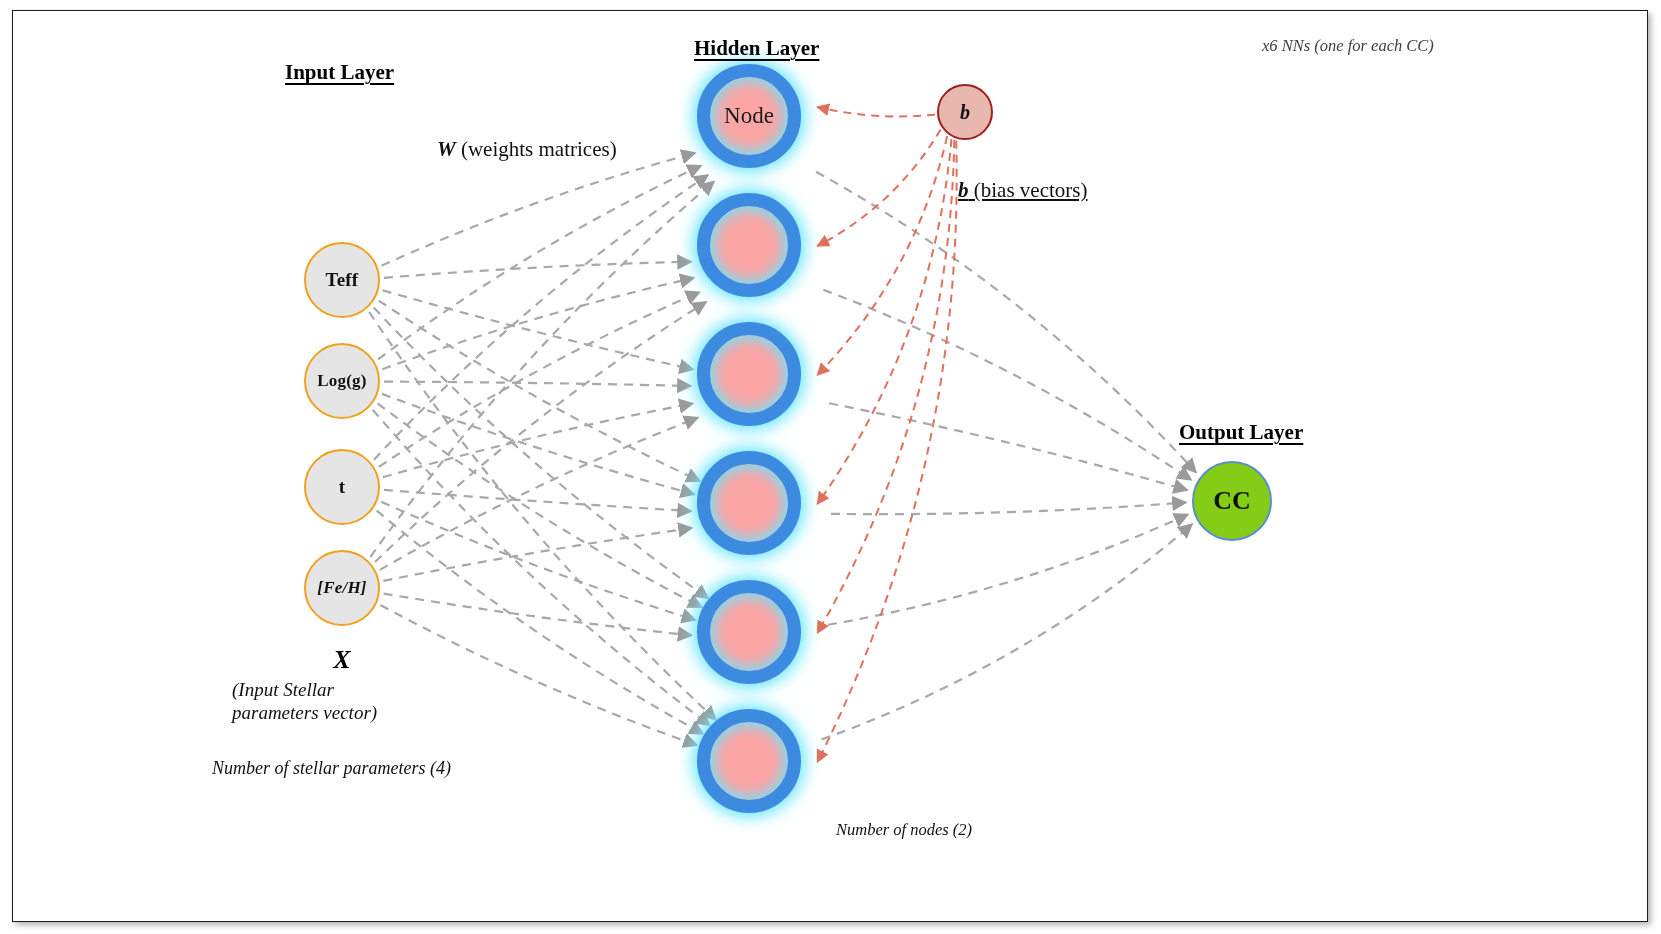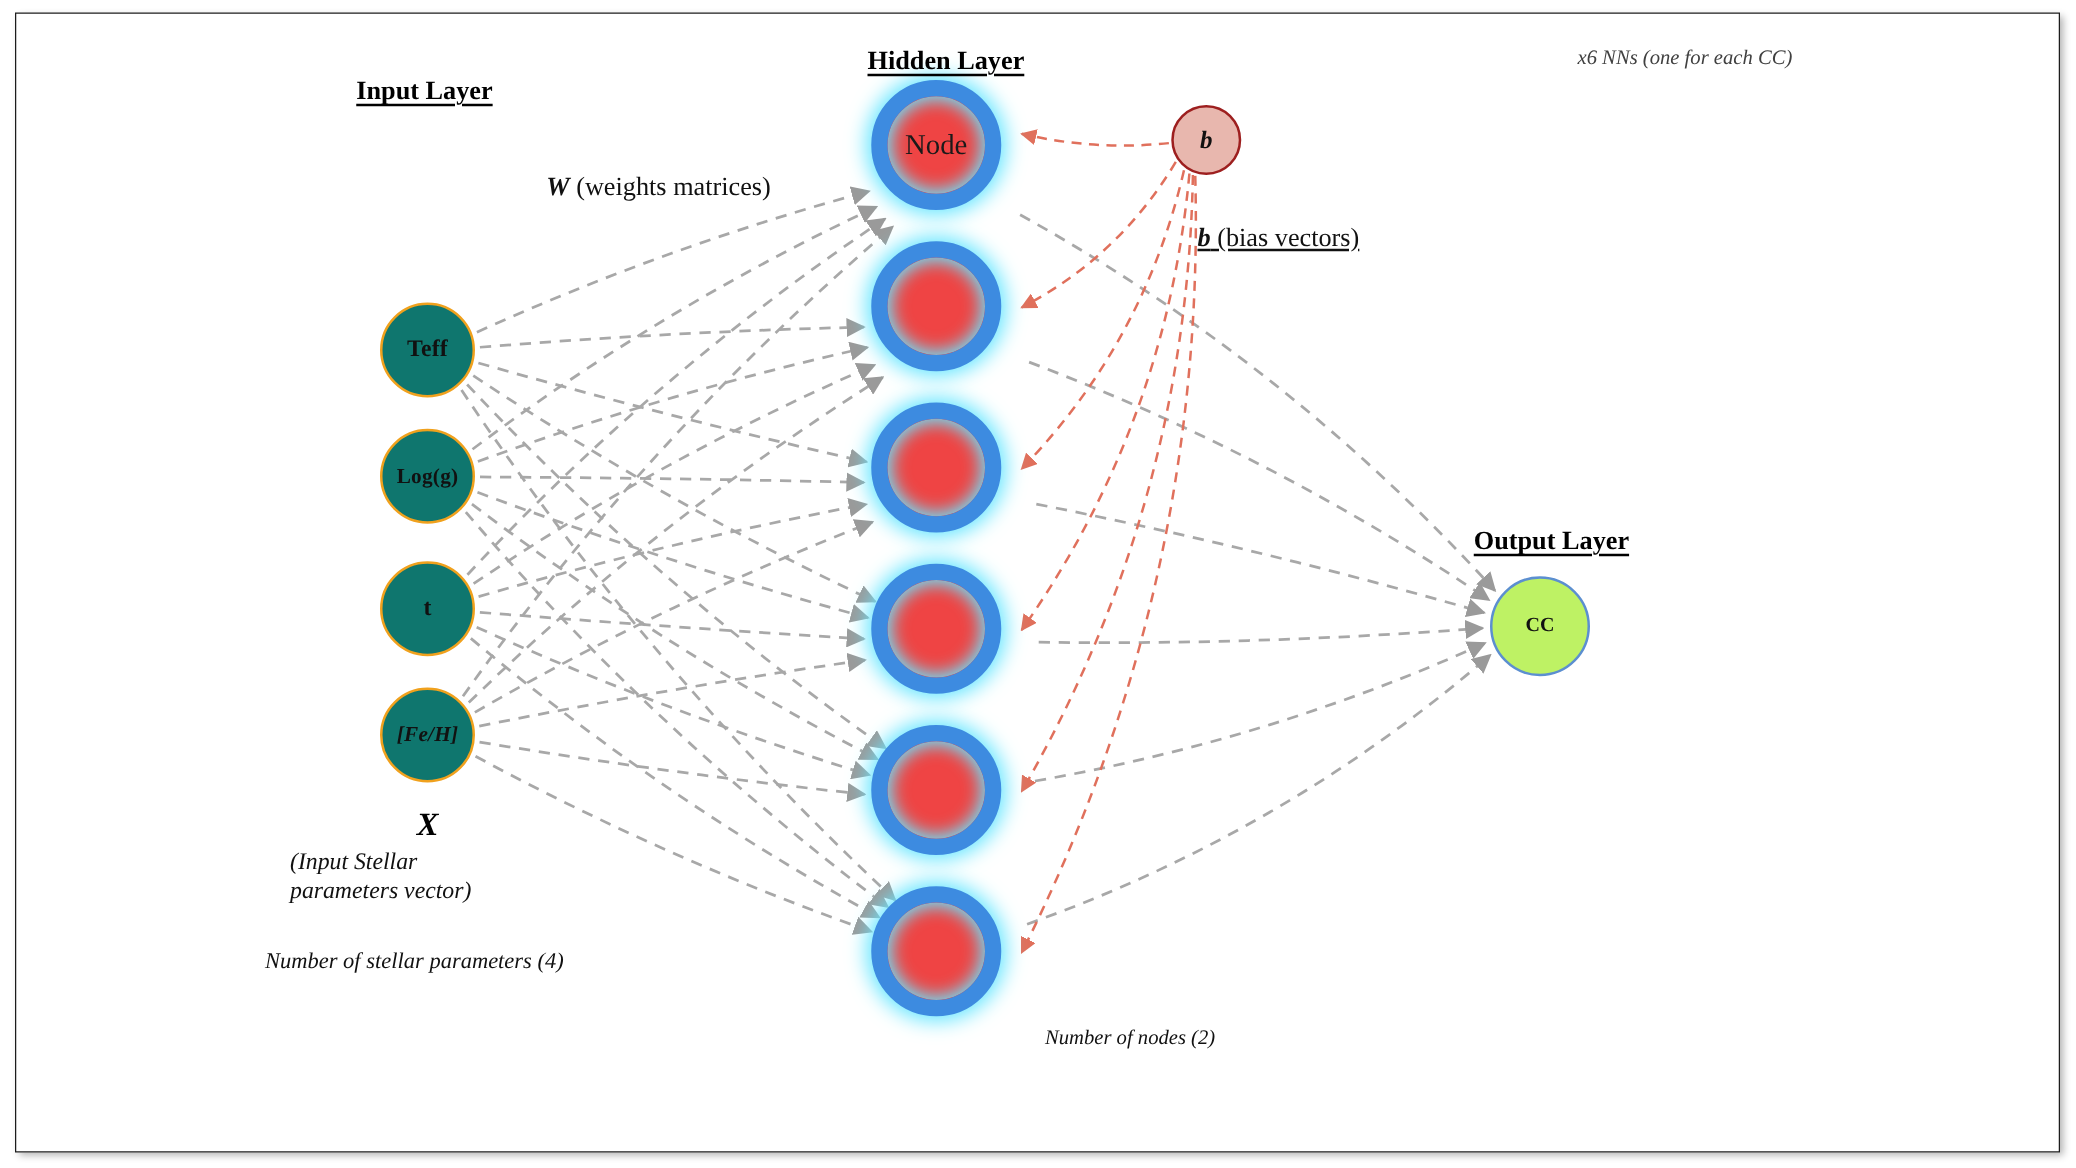--- a/index.html
+++ b/index.html
@@ -17,34 +17,34 @@
     box-shadow:3px 3px 6px rgba(0,0,0,0.30);
   }
   #stage { position:absolute; inset:0; }
   svg.edges { position:absolute; left:0; top:0; width:1661px; height:934px; pointer-events:none; }
 
   
   .node { position:absolute; border-radius:50%; display:flex; align-items:center; justify-content:center; }
 
   .in-node {
     width:76px; height:76px;
-    background:#0f766e;
+    background:#e5e5e5;
     border:2.5px solid #f0a11d;
     color:#111;
     font-weight:bold;
     font-size:19px;
     letter-spacing:.2px;
     z-index:6;
     align-items:center;
   }
   .in-node.small { font-size:17px; }
 
   .hid-node {
     width:104px; height:104px;
-    background:#ef4444;
+    background:#fca5a5;
     border:13px solid #3d8be0;
     box-shadow:0 0 16px 4px #66e6ff, inset 0 0 14px 3px #66e6ff;
     z-index:6;
     font-size:23px;
     color:#1a1a1a;
   }
   .hid-node .nlabel { position:relative; top:0px; }
 
   .bias-node {
     width:56px; height:56px;
@@ -52,24 +52,24 @@
     border:2.5px solid #9d1f1f;
     z-index:7;
     font-size:20px;
     font-weight:bold;
     font-style:italic;
     color:#111;
   }
 
   .out-node {
     width:80px; height:80px;
-    background:#bef264;
+    background:#84cc16;
     border:2px solid #5c8fd0;
     z-index:6;
-    font-size:16px;
+    font-size:26px;
     font-weight:bold;
     color:#111;
   }
 
   
   .layer-title {
     position:absolute;
     font-weight:bold;
     font-size:21px;
     color:#000;

